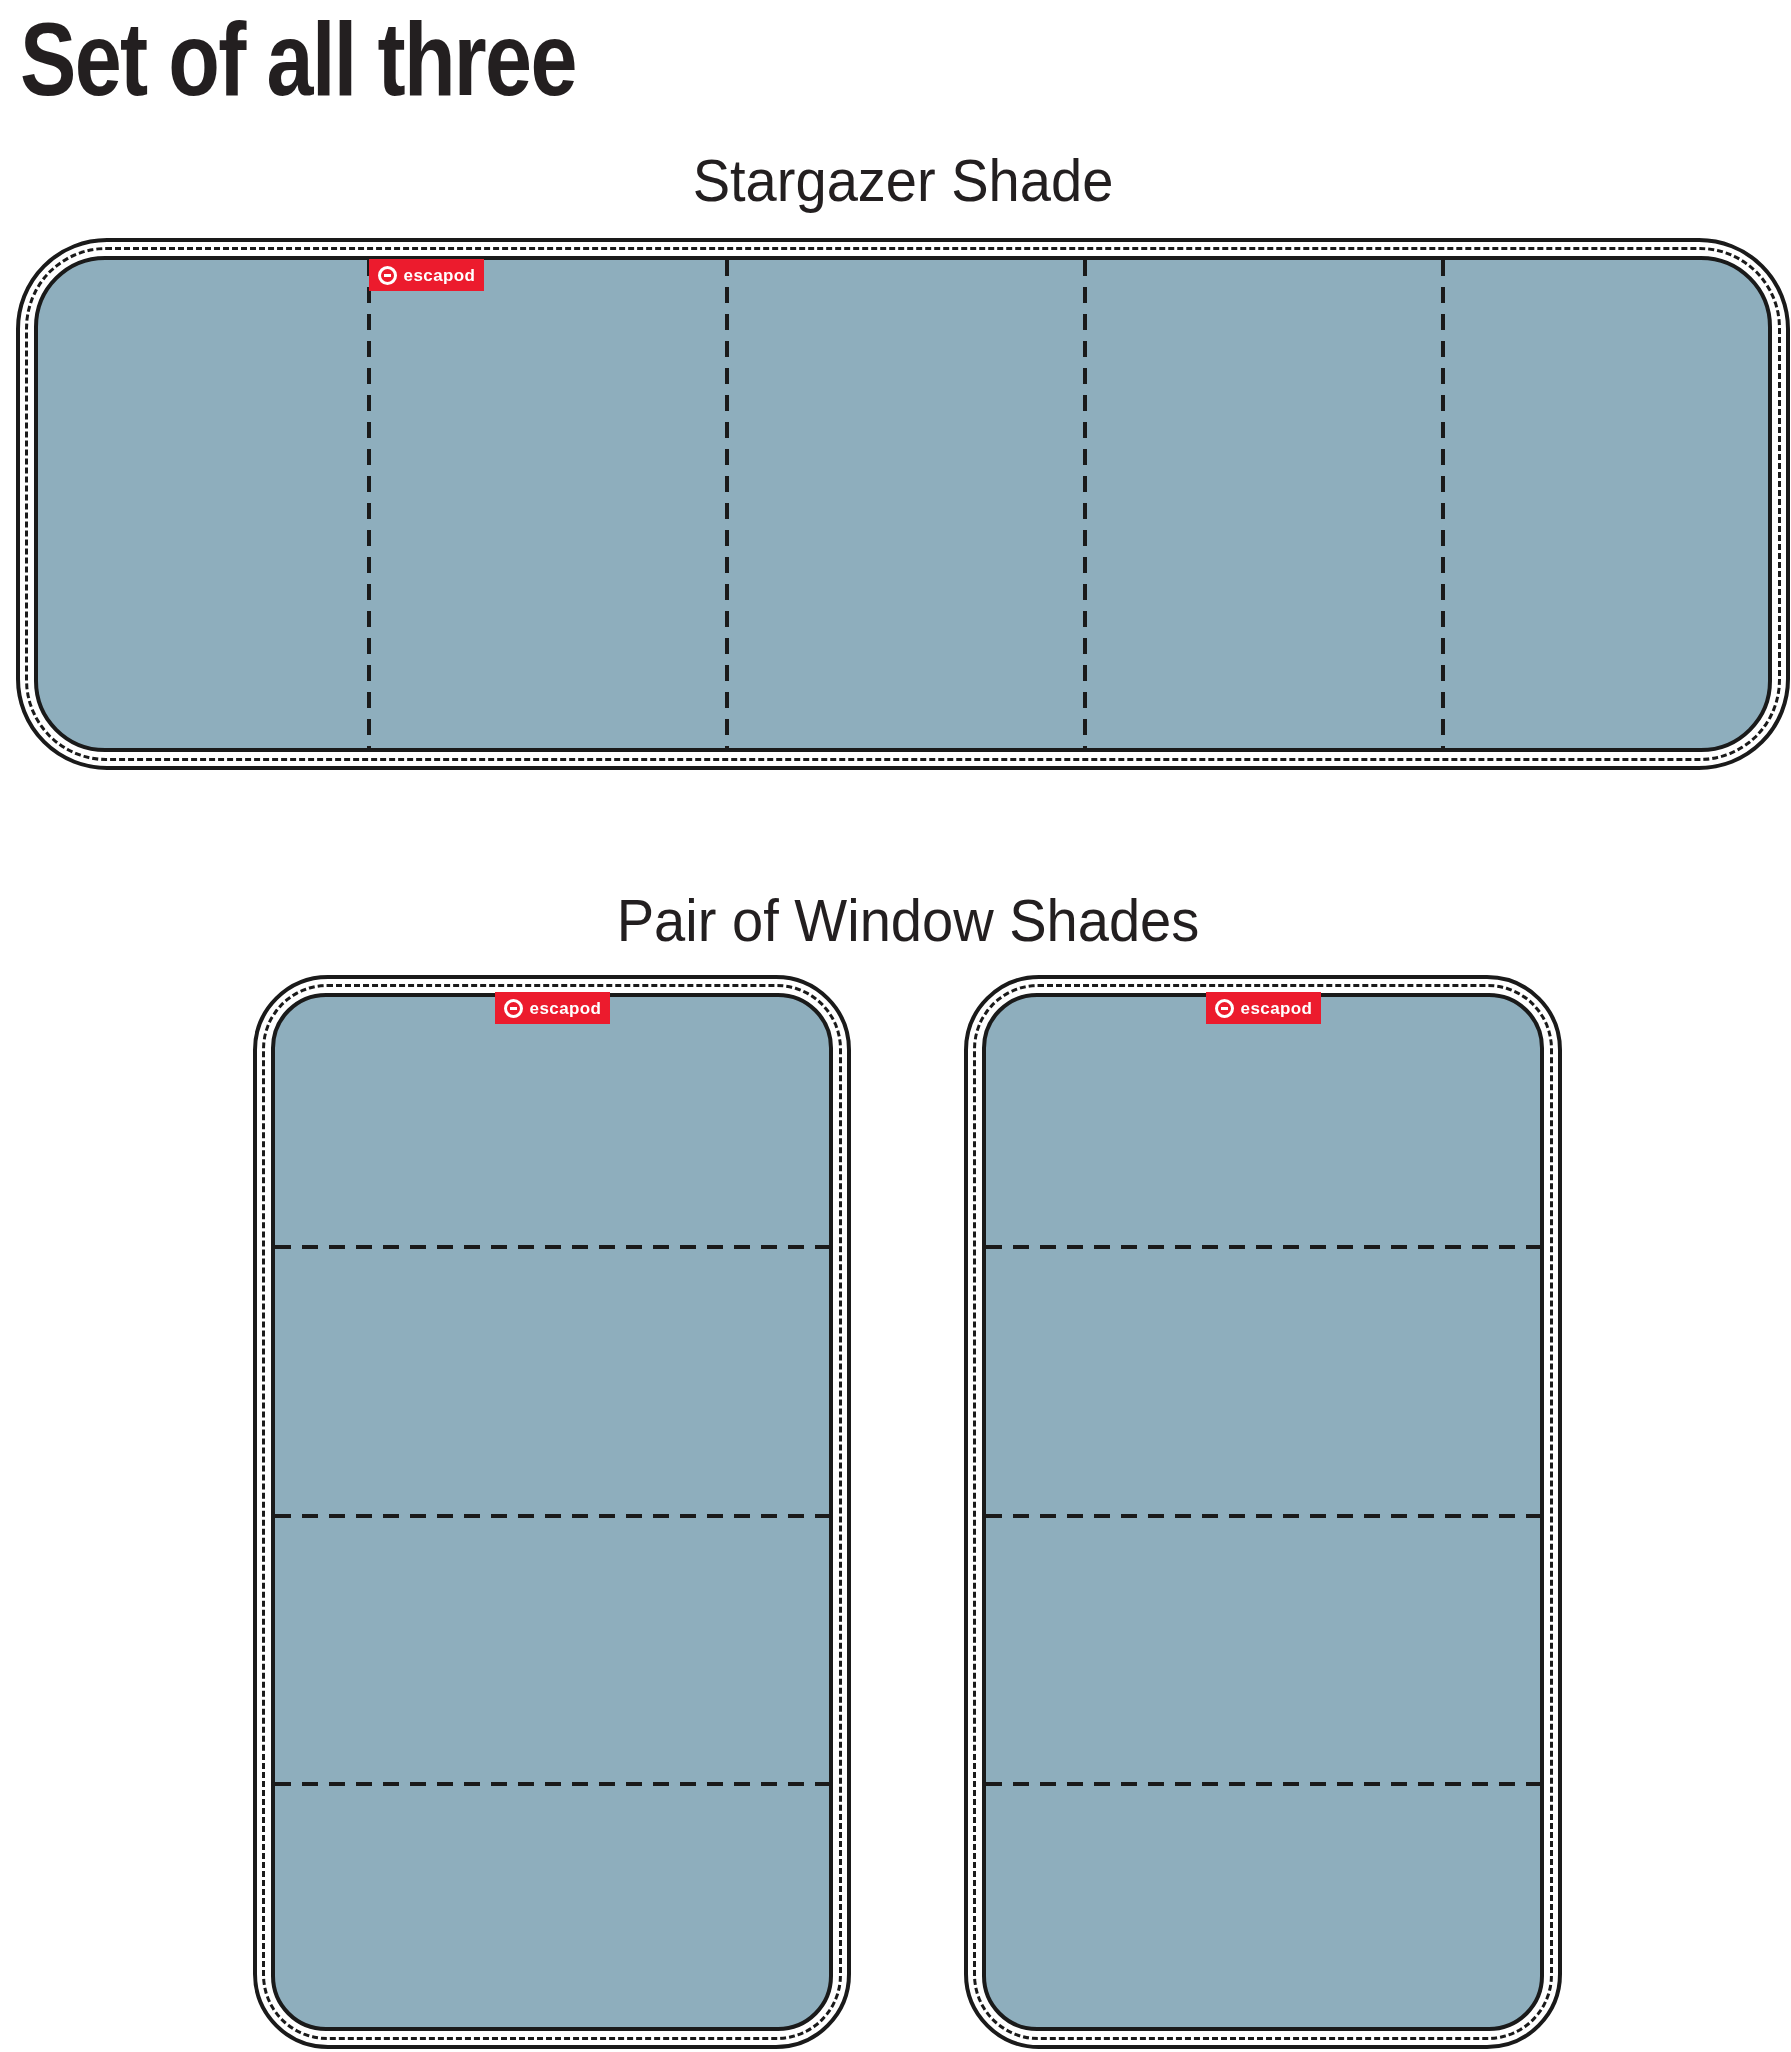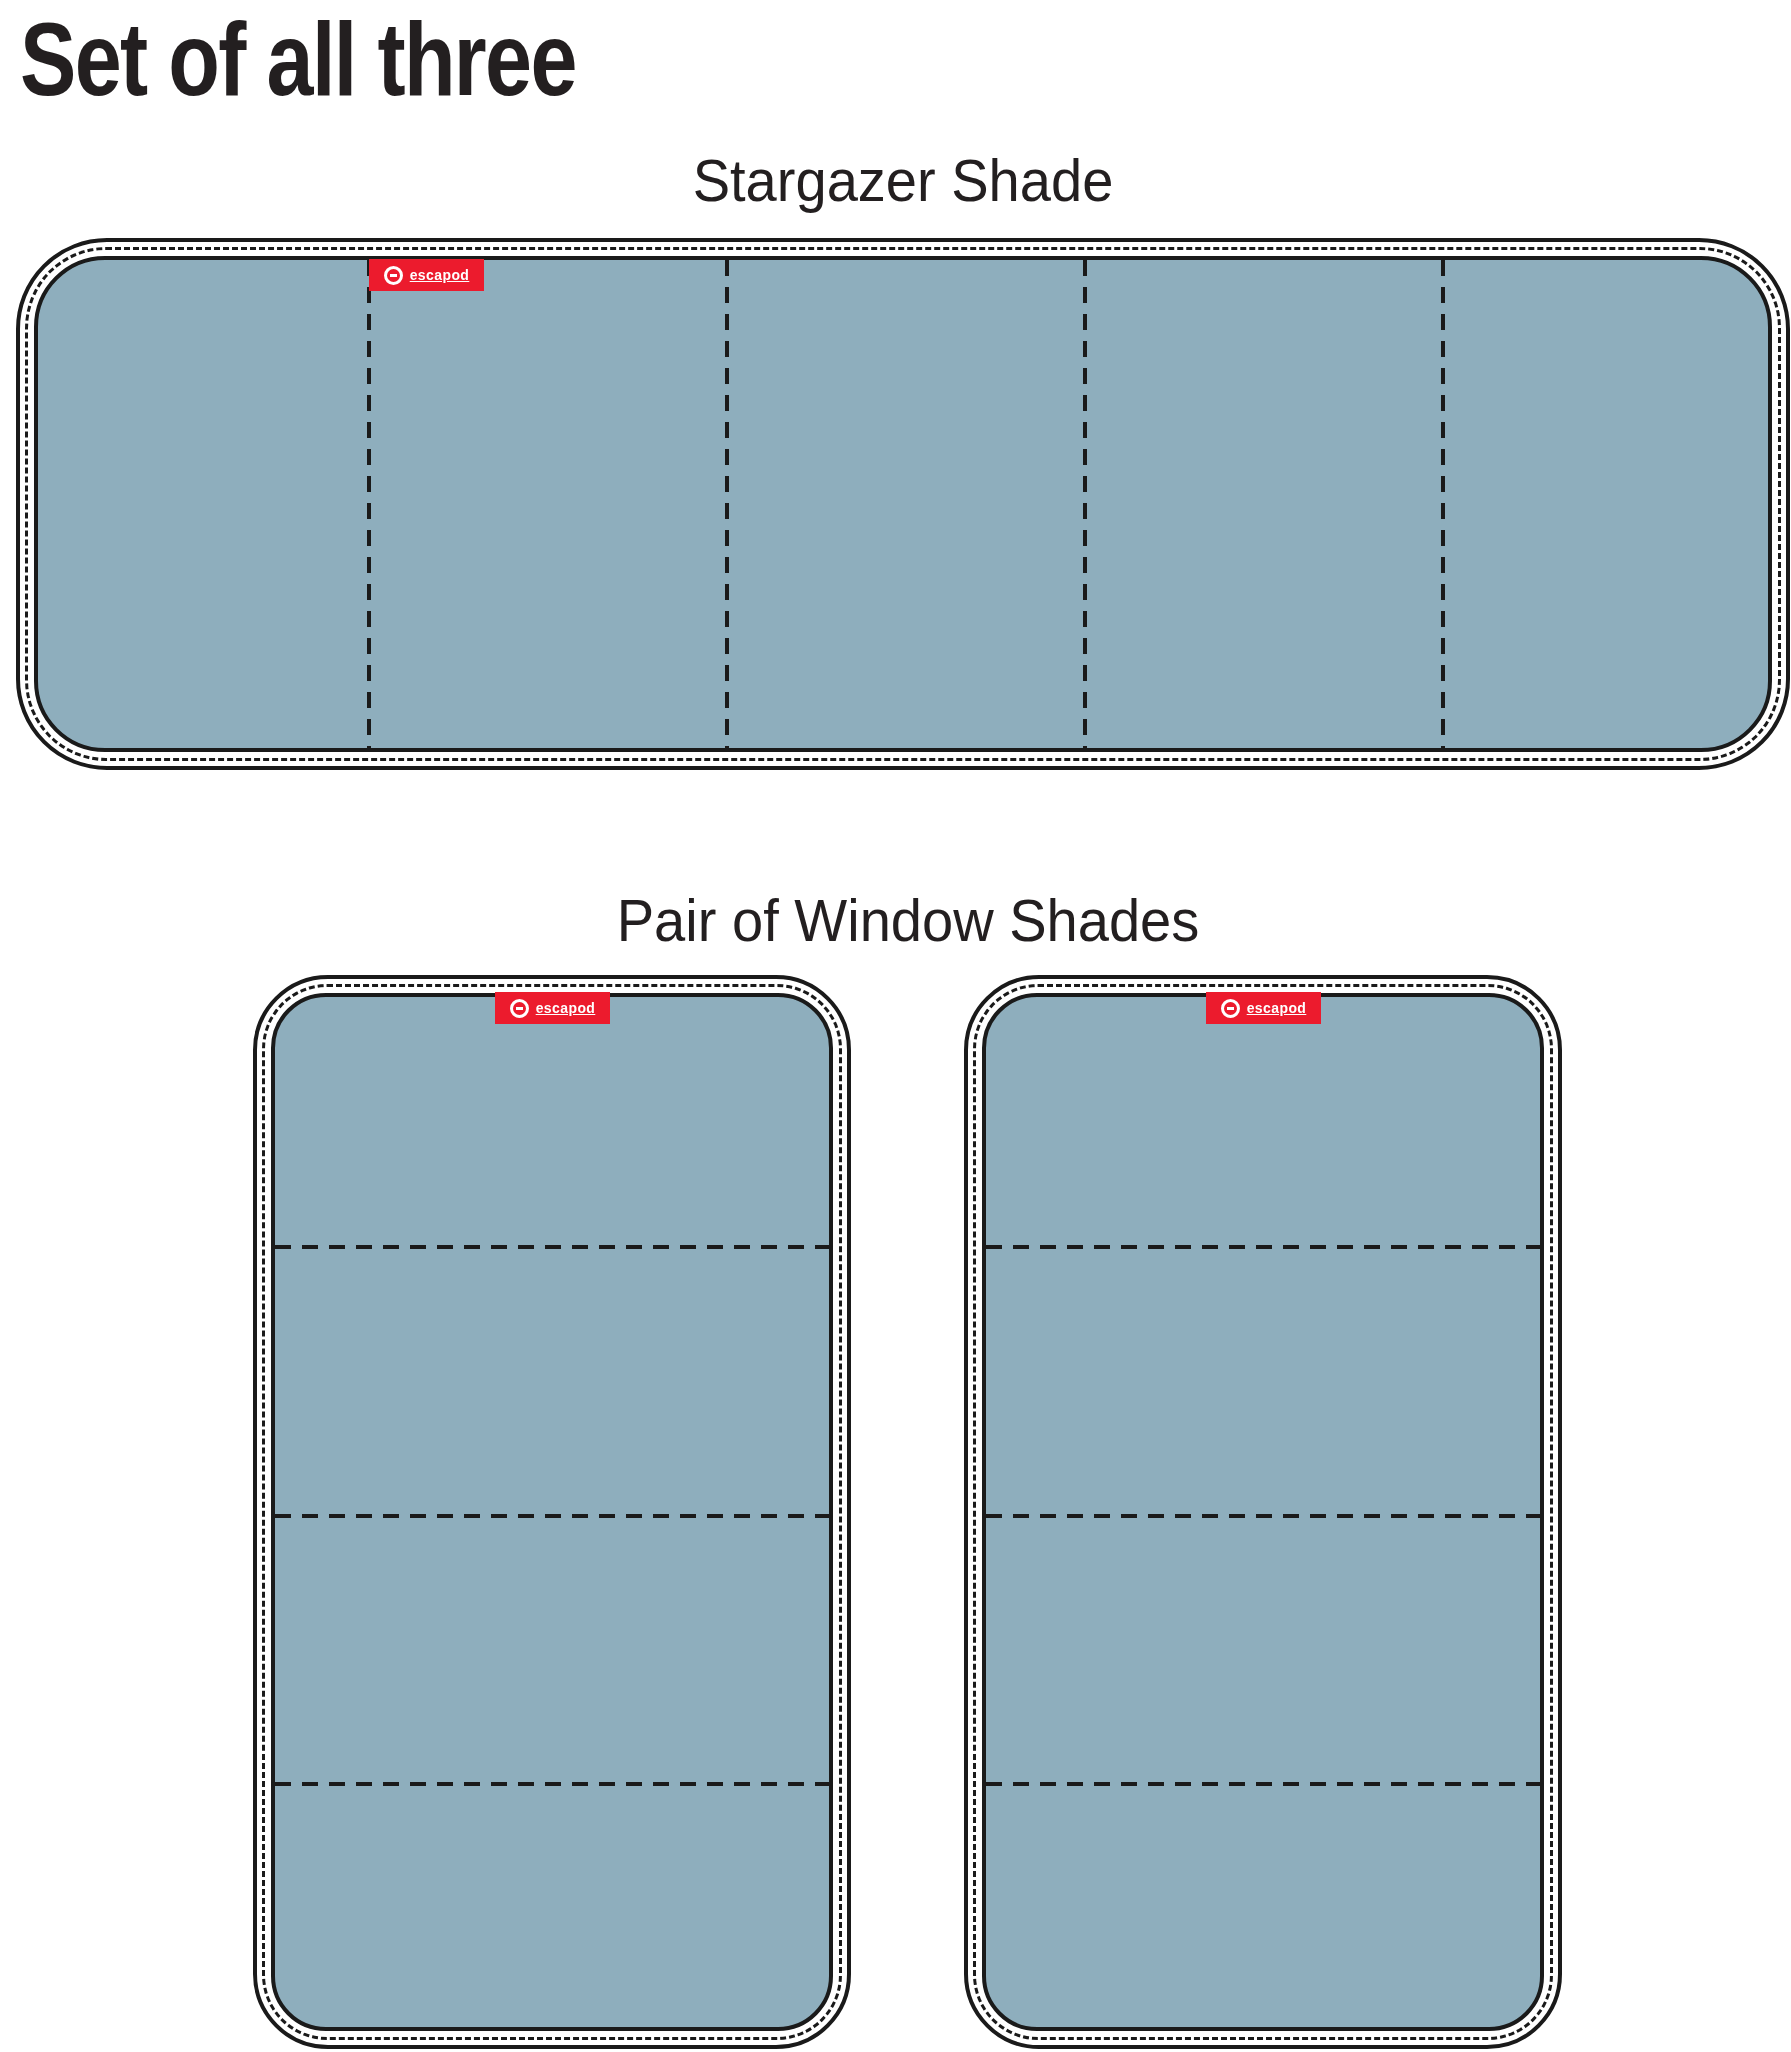--- a/index.html
+++ b/index.html
@@ -106,25 +106,24 @@
     border: 3px solid var(--tag-text, #ffffff);
     border-radius: 50%;
     display: flex;
     align-items: center;
     justify-content: center;
     flex: 0 0 auto;
   }
   .tag-logo-bar { width: 7px; height: 3px; background: var(--tag-text, #ffffff); }
   .tag-label {
     color: var(--tag-text, #ffffff);
-    font-size: 14px;
+    font-size: 17px;
     font-weight: bold;
     letter-spacing: 0.4px;
     line-height: 1;
-    text-decoration: underline;
   }
 </style>
 </head>
 <body>
 
 <div class="canvas">
 
   <h1 class="title">Set of all three</h1>
 
   <section>

